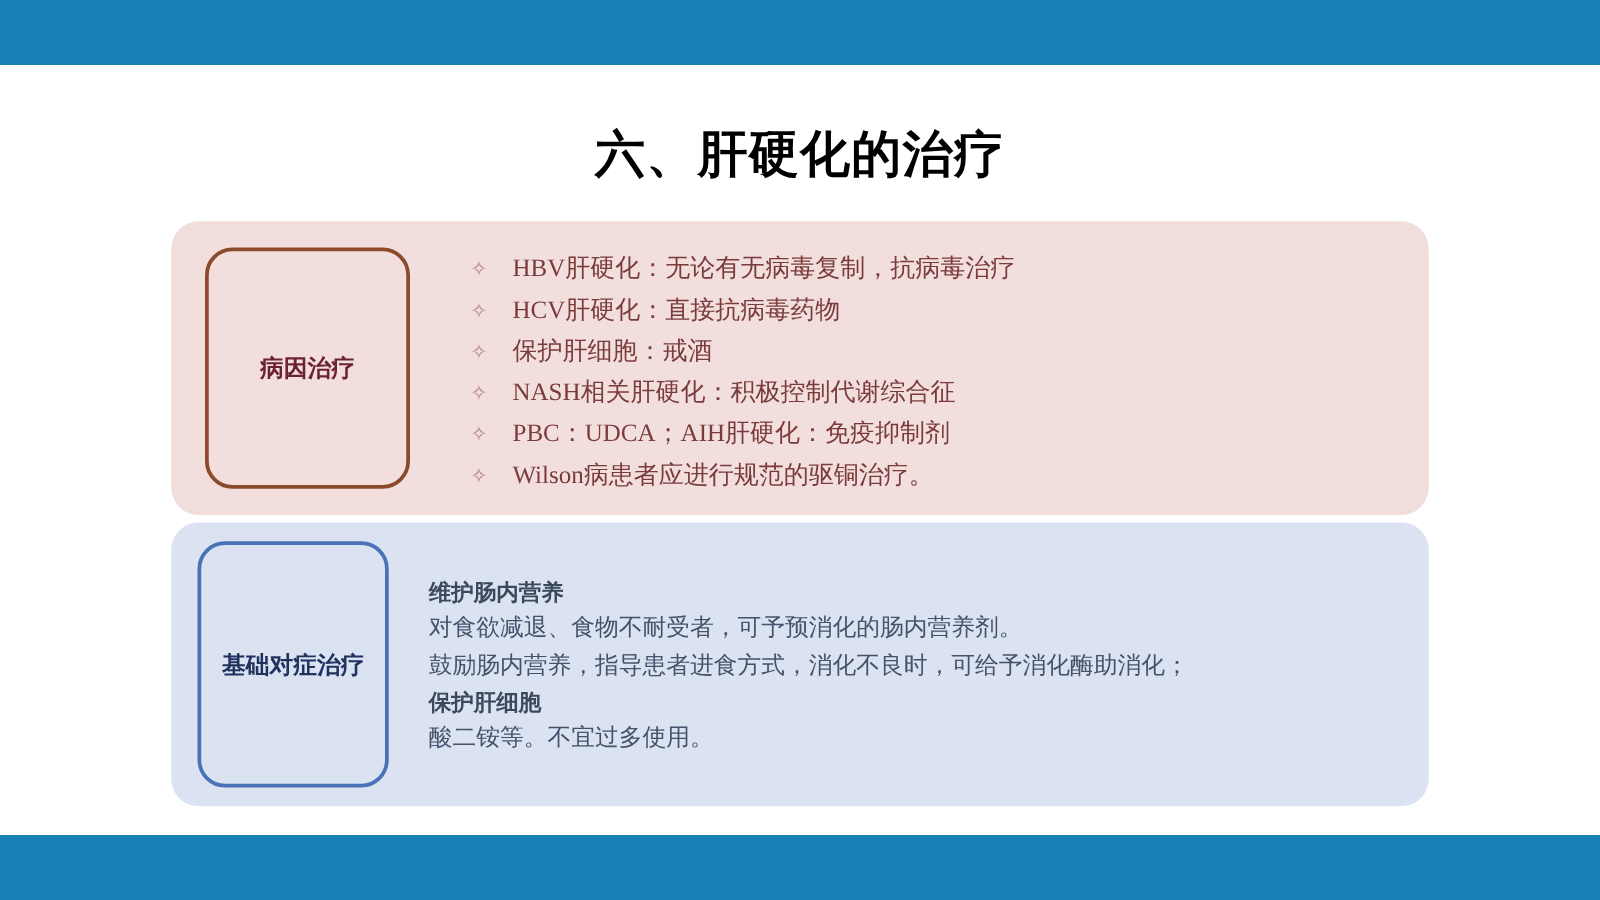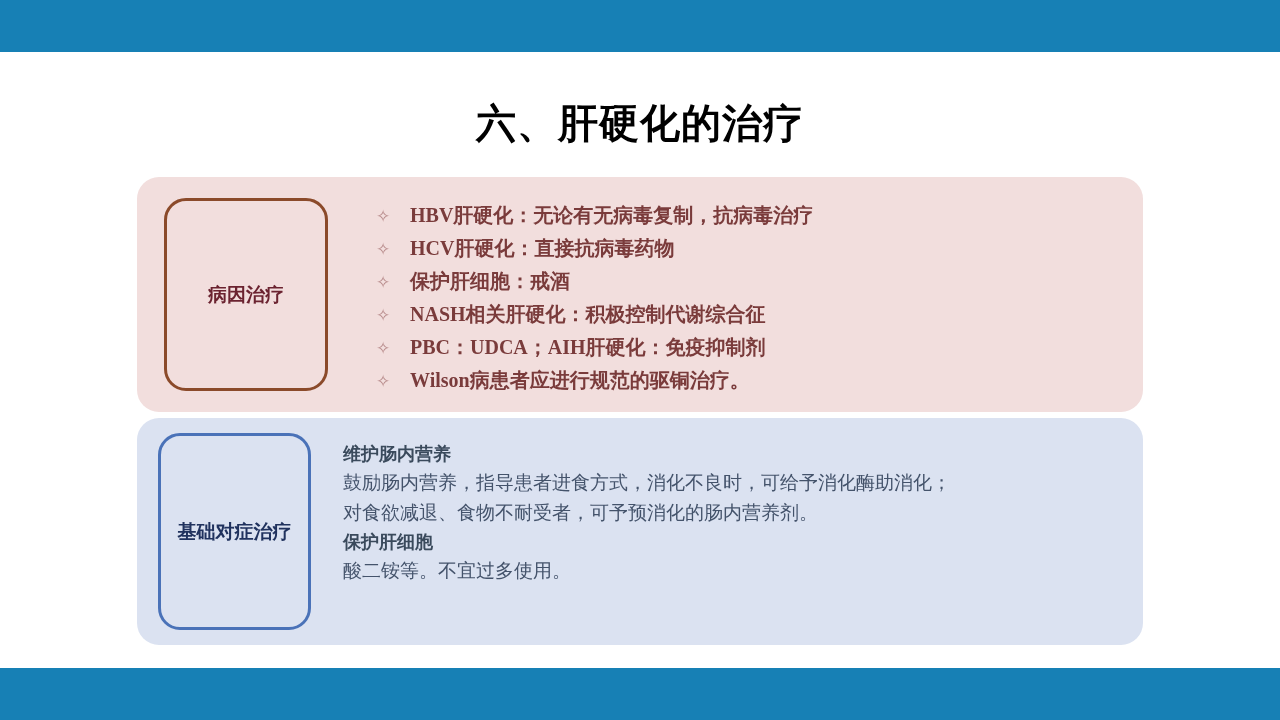--- a/index.html
+++ b/index.html
@@ -102,31 +102,31 @@
   }
   .bullet-glyph {
     width: 34px;
     flex: none;
     color: #b78a8a;
     font-size: 17px;
     font-family: "DejaVu Sans", sans-serif;
   }
   .bullet-text {
     flex: 1;
-    font-weight: bold;
   }
 
   
   .body-block {
     flex: 1;
     padding: 22px 26px 0 32px;
     color: #44536b;
     font-size: 19px;
     line-height: 30px;
     font-family: "Liberation Serif", serif;
+    margin-top: 20px;
   }
   .body-head {
     font-weight: bold;
     color: #3a4a5c;
     font-size: 18px;
     line-height: 28px;
     font-family: "Liberation Sans", sans-serif;
   }
   .body-line {
     white-space: nowrap;
@@ -170,20 +170,20 @@
     </div>
   </div>
 </div>
 
 <div class="panel panel-basic">
   <div class="label-box label-basic">
     <span>基础对症治疗</span>
   </div>
   <div class="body-block">
     <div class="body-head">维护肠内营养</div>
+    <div class="body-line">对食欲减退、食物不耐受者，可予预消化的肠内营养剂。</div>
     <div class="body-line">鼓励肠内营养，指导患者进食方式，消化不良时，可给予消化酶助消化；</div>
-    <div class="body-line">对食欲减退、食物不耐受者，可予预消化的肠内营养剂。</div>
     <div class="body-head">保护肝细胞</div>
     <div class="body-line">酸二铵等。不宜过多使用。</div>
   </div>
 </div>
 
 <div class="bar-bottom"></div>
 
 </body></html>

